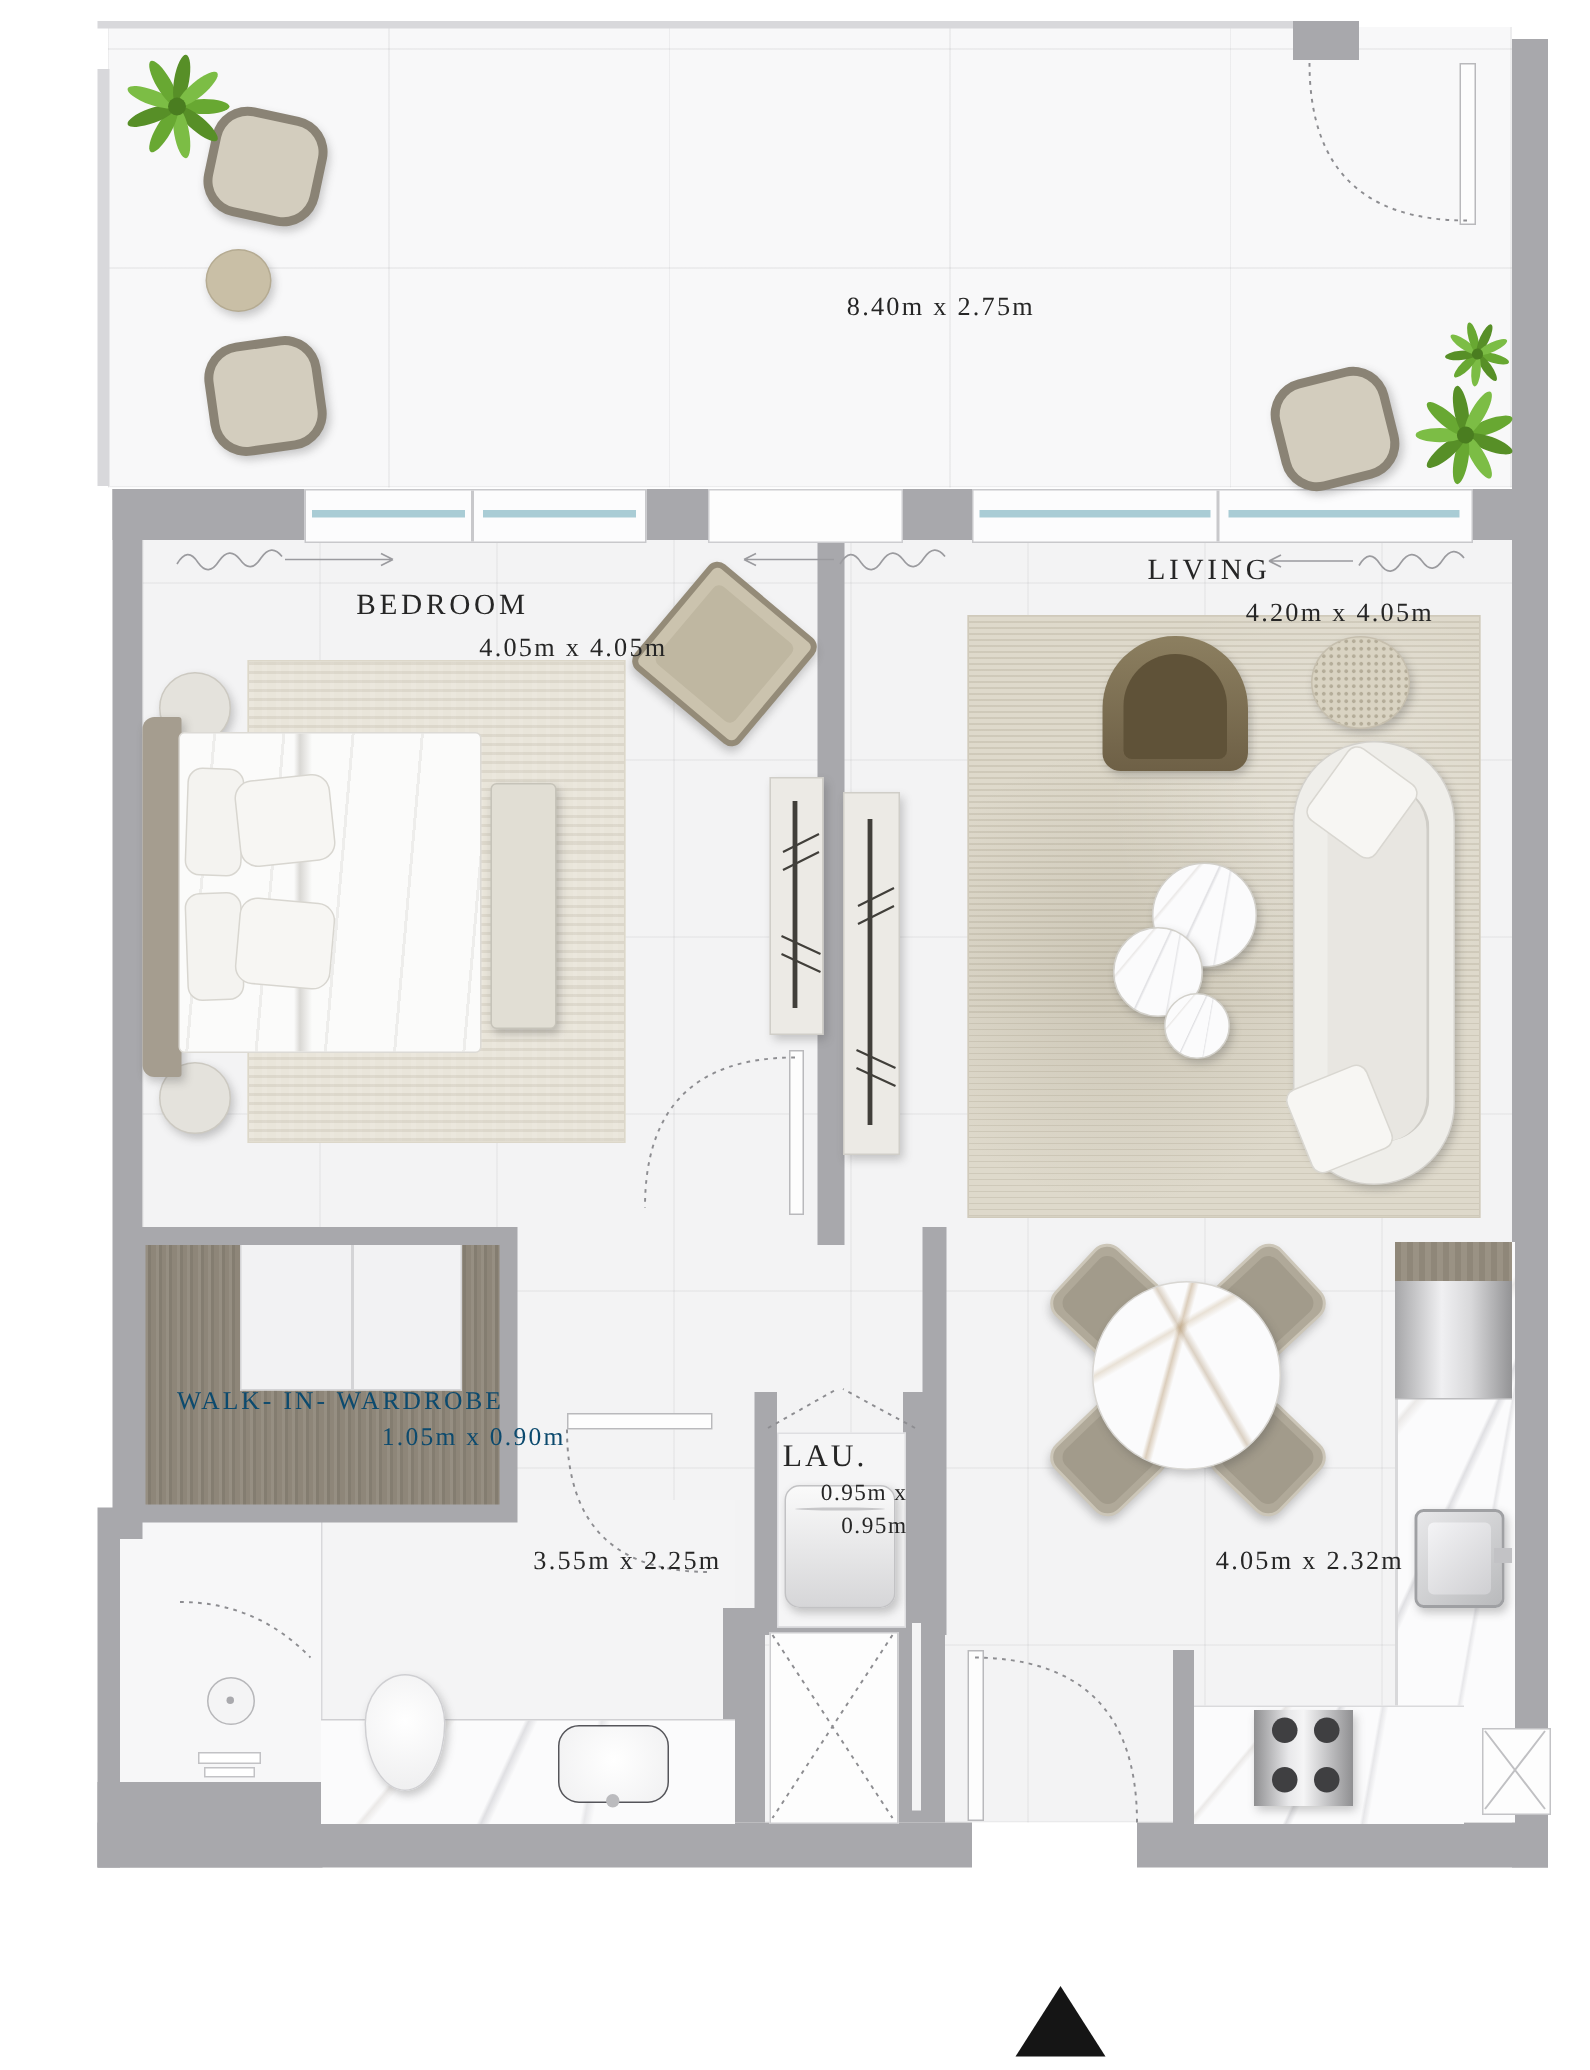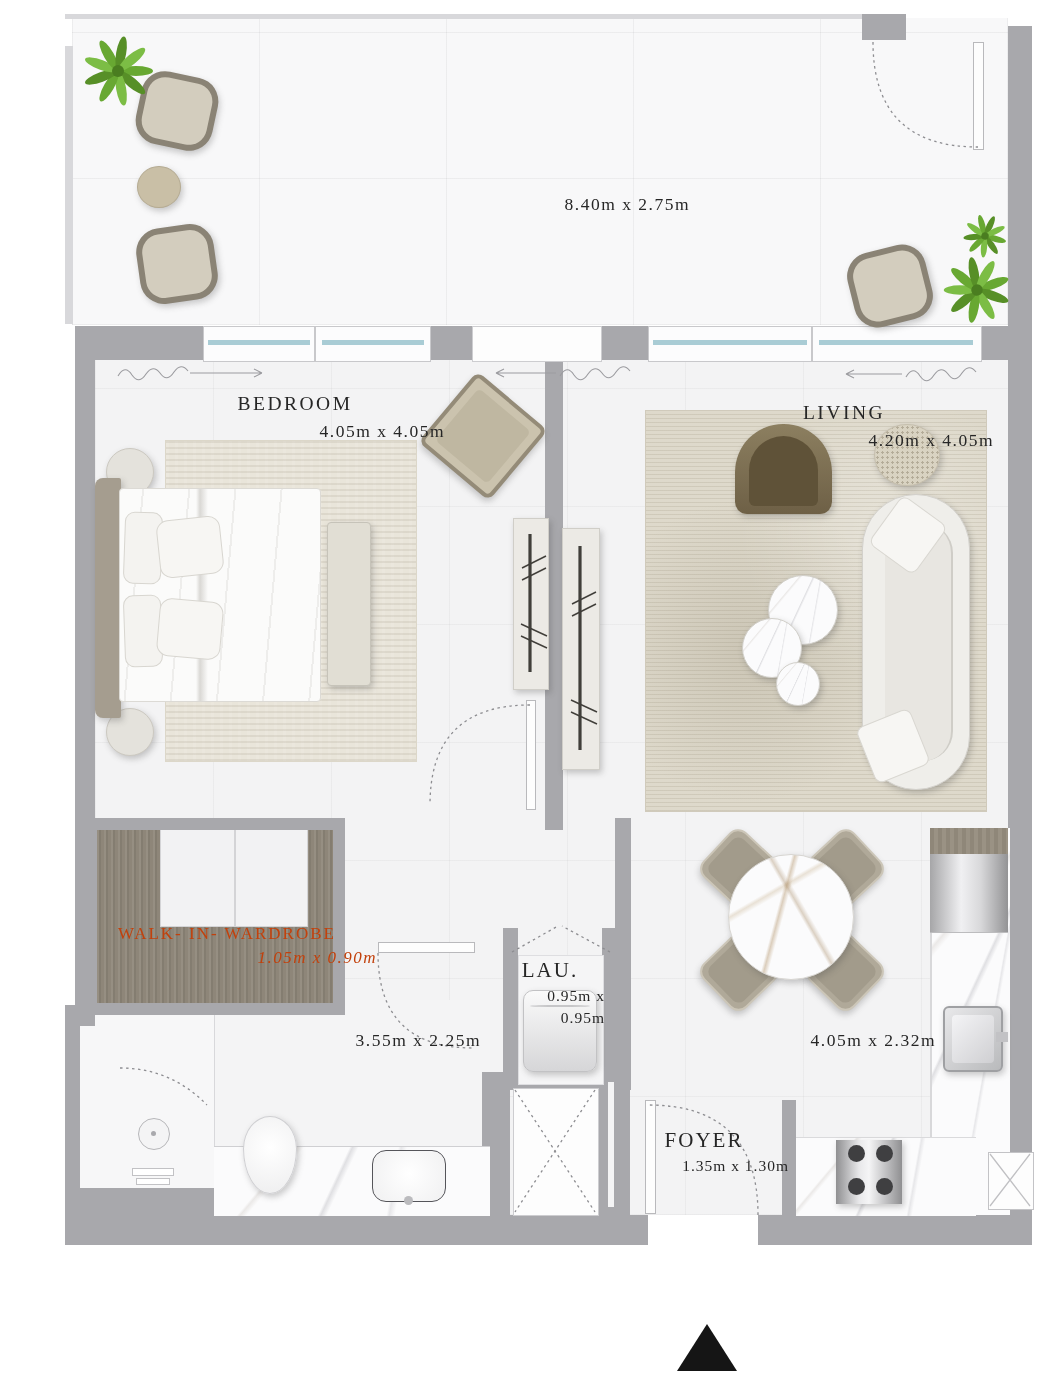--- a/index.html
+++ b/index.html
@@ -248,39 +248,35 @@
     </g>
   </svg>
 
   <div class="room-label" style="left:390px;top:188px;width:300px;">
     <div class="room-dims">8.40m x 2.75m</div>
   </div>
   <div class="room-label" style="left:145px;top:393px;width:300px;">
     <div class="room-name">BEDROOM</div>
     <div class="room-dims">4.05m x 4.05m</div>
   </div>
-  <div class="room-label" style="left:694px;top:370px;width:300px;margin-top:32px;">
+  <div class="room-label" style="left:656px;top:370px;width:300px;">
     <div class="room-name">LIVING</div>
     <div class="room-dims">4.20m x 4.05m</div>
   </div>
-  <div class="room-label" style="left:77px;top:924px;width:300px;color:#c2410c;">
+  <div class="room-label" style="left:77px;top:924px;width:300px;color:#0c4a6e;">
     <div class="room-name" style="font-size:17px;letter-spacing:2px;">WALK- IN- WARDROBE</div>
-    <div class="room-dims" style="font-size:17px;margin-top:4px;font-style:italic;">1.05m x 0.90m</div>
+    <div class="room-dims" style="font-size:17px;margin-top:4px;">1.05m x 0.90m</div>
   </div>
   <div class="room-label" style="left:181px;top:1024px;width:300px;">
     <div class="room-dims">3.55m x 2.25m</div>
   </div>
   <div class="room-label small-label" style="left:495px;top:958px;width:110px;z-index:16;">
     <div class="room-name">LAU.</div>
     <div class="room-dims">0.95m x</div>
     <div class="room-dims">0.95m</div>
   </div>
   <div class="room-label" style="left:636px;top:1024px;width:300px;">
     <div class="room-dims">4.05m x 2.32m</div>
   </div>
-  <div class="room-label small-label" style="left:619px;top:1128px;width:170px;z-index:16;">
-    <div class="room-name">FOYER</div>
-    <div class="room-dims">1.35m x 1.30m</div>
-  </div>
 
   <div class="north" style="left:677px;top:1324px;"></div>
 
 </div>
 
 </body></html>

